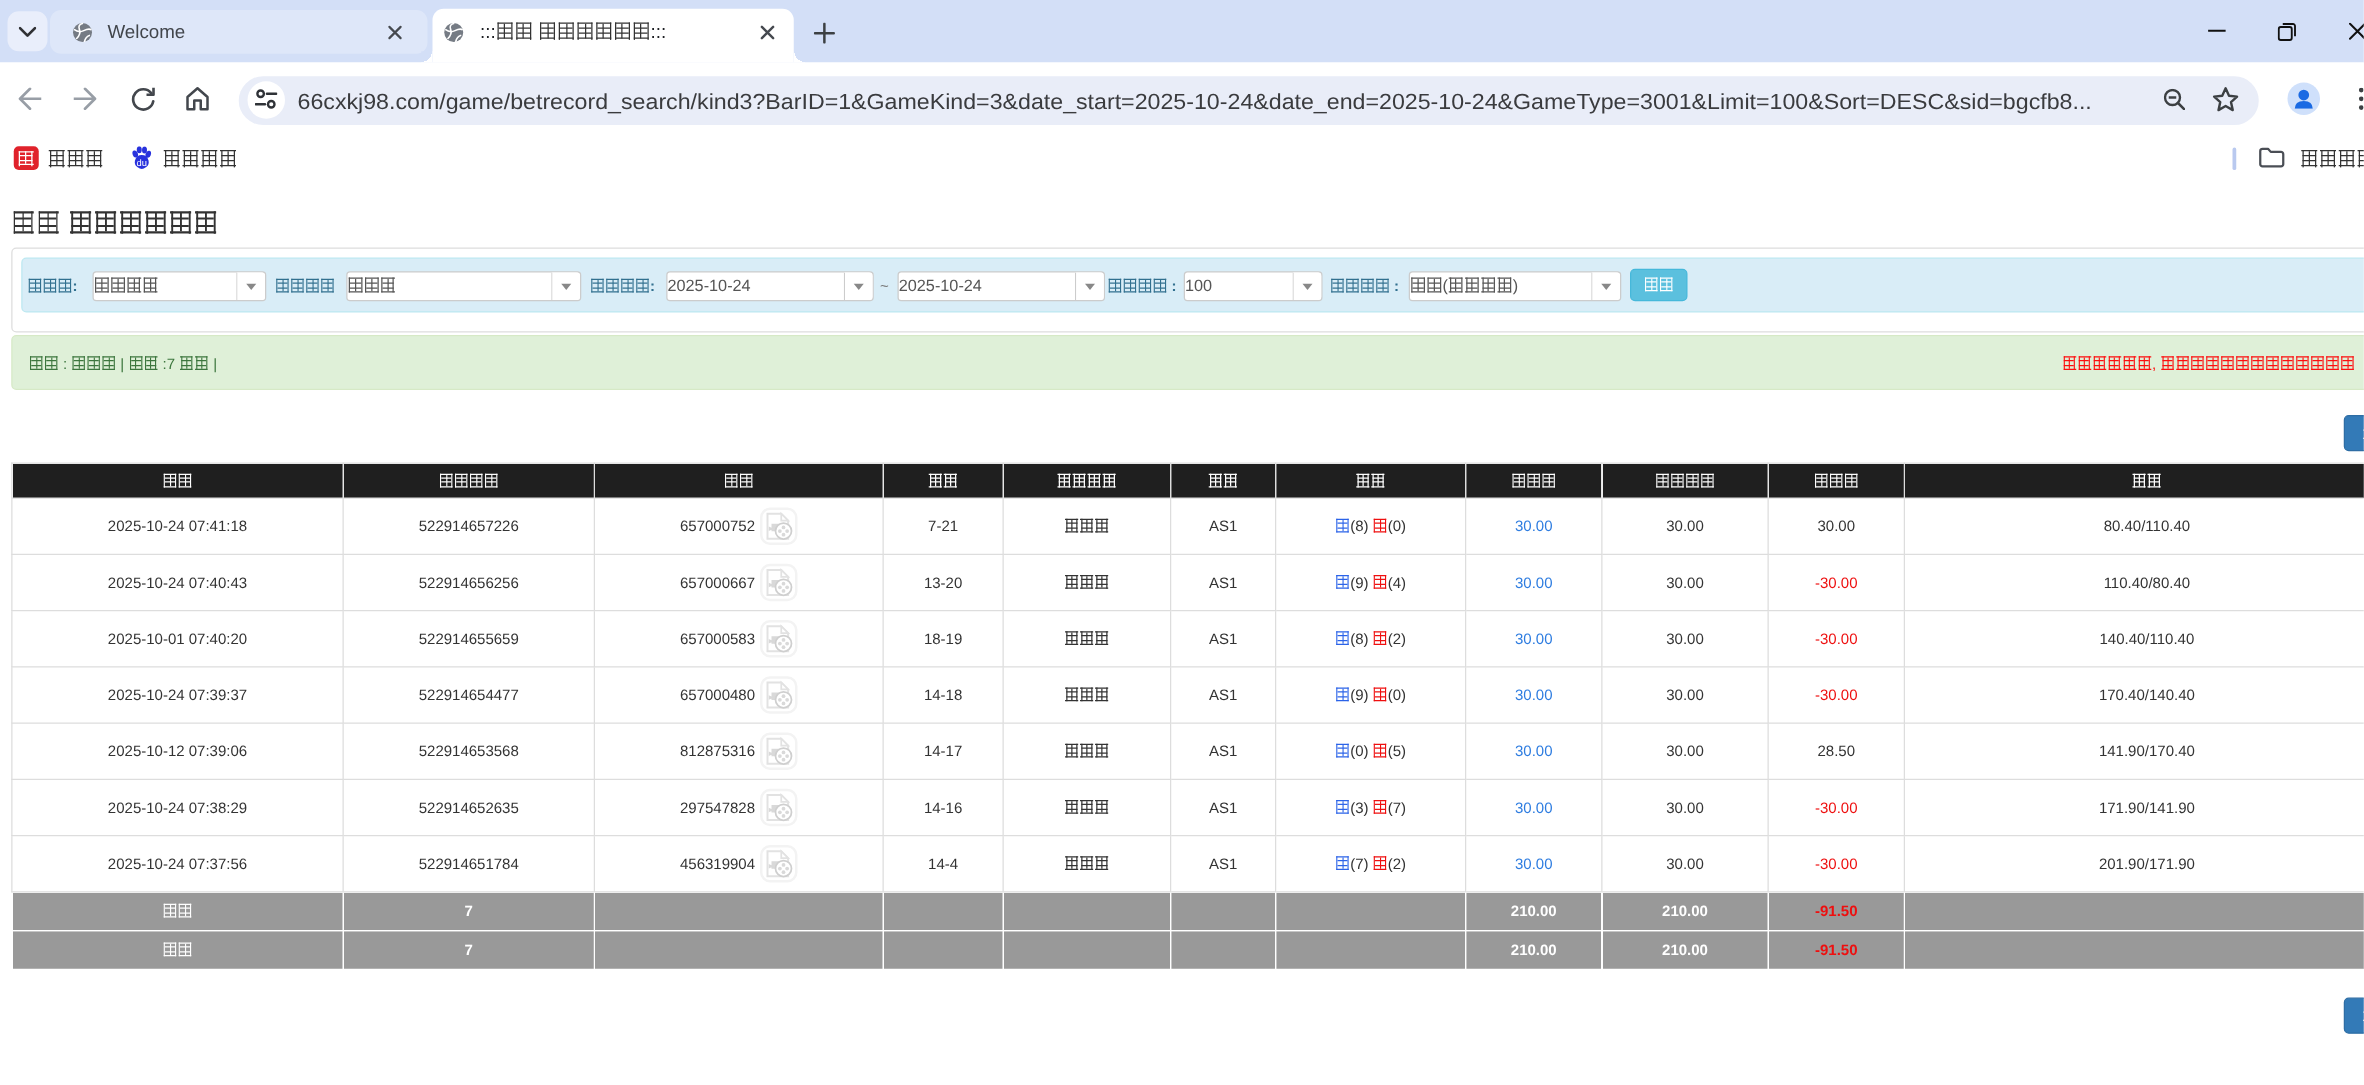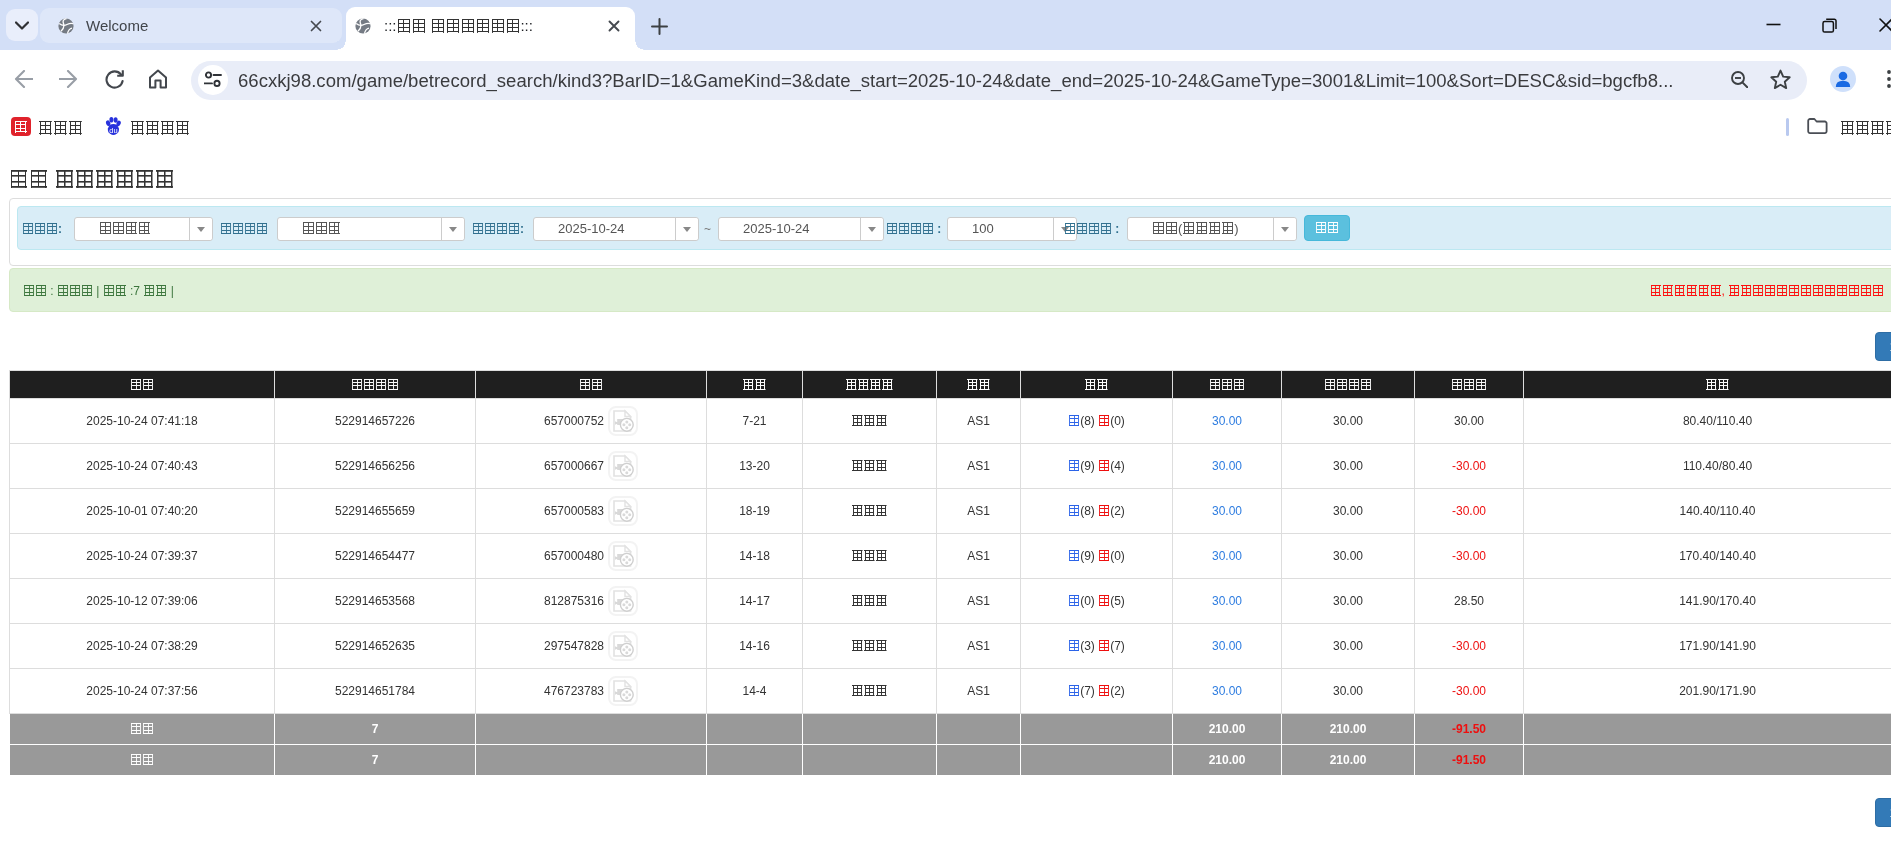--- a/index.html
+++ b/index.html
@@ -29,21 +29,21 @@
 #bkbar{position:absolute;left:0;top:108px;width:1920px;height:38px;background:#fff}
 .bktxt{position:absolute;top:0;height:38px;line-height:39px;font-size:15px;color:#3a3e45;white-space:nowrap}
 .tb{position:absolute;left:11px;top:9px;width:20px;height:19px;border-radius:4px;background:#e0222b}
 .tb i.g{display:block;width:12px;height:12px;margin:3.5px 4px}
 .bsep{position:absolute;left:1786px;top:10px;width:3px;height:18px;border-radius:2px;background:#b9c9ef}
 .pgtitle{position:absolute;left:9px;top:167px;height:24px;line-height:24px;font-size:20px;color:#333;--c:#333}
 .panel{position:absolute;left:9px;top:198px;width:1902px;height:68px;box-sizing:border-box;border:1px solid #ddd;border-radius:4px;background:#fff}
 .fbar{position:absolute;left:17px;top:206px;width:1886px;height:44px;box-sizing:border-box;background:#d9edf7;border:1px solid #bce8f1;border-radius:4px}
 .flab{height:24px;line-height:25px;font-weight:bold;color:#31708f;--c:#31708f;font-size:12px;white-space:nowrap}
 .combo{position:absolute;top:217px;height:24px;box-sizing:border-box;background:#fff;border:1px solid #ccc;border-radius:3px;display:flex}
-.ct{flex:1;line-height:22px;padding-left:24px;font-size:13px;color:#555;--c:#555;white-space:nowrap;overflow:hidden}
+.ct{flex:1;line-height:22px;padding-left:0;font-size:13px;color:#555;--c:#555;white-space:nowrap;overflow:hidden}
 .ca{width:22px;position:relative;border-left:1px solid #ccc;background:#fff;border-radius:0 3px 3px 0}
 .ca:after{content:"";position:absolute;left:50%;top:50%;margin:-2px 0 0 -4px;border:4px solid transparent;border-top:5px solid #888}
 .qbtn{position:absolute;left:1304px;top:215px;width:46px;height:26px;box-sizing:border-box;background:#5bc0de;border:1px solid #46b8da;border-radius:4px;text-align:center;line-height:24px;font-size:12px;color:#fff;--c:#fff}
 .alert{position:absolute;left:9px;top:268px;width:1902px;height:44px;box-sizing:border-box;background:#dff0d8;border:1px solid #d6e9c6;border-radius:4px}
 .altxt{position:absolute;left:13px;top:0;height:44px;line-height:45px;font-size:12px;color:#3c763d;--c:#3c763d;white-space:nowrap}
 .redtxt{position:absolute;right:26px;top:0;width:352px;height:44px;line-height:45px;text-align:right;font-size:12px;color:#fd0e0e;--c:#fd0e0e;white-space:nowrap}
 .pag{position:absolute;left:1875px;width:36px;height:29px;box-sizing:border-box;background:#337ab7;border:1px solid #2e6da4;border-radius:4px;color:#fff;text-align:center;line-height:27px;font-size:13px}
 #bt{position:absolute;left:9px;top:370px}
 table{border-collapse:collapse;table-layout:fixed;width:1902px;font-size:12px;color:#333}
 th,td{border:1px solid #ddd;text-align:center;padding:0;overflow:hidden;white-space:nowrap}
@@ -178,21 +178,21 @@
     <div class="combo" style="left:533px;width:166px">
       <div class="ct">2025-10-24</div>
       <div class="ca"></div>
     </div>
     <div class="abs" style="left:704px;top:217px;height:24px;line-height:24px;font-size:12px;color:#777">~</div>
     <div class="combo" style="left:718px;width:166px">
       <div class="ct">2025-10-24</div>
       <div class="ca"></div>
     </div>
     <div class="abs flab" style="left:886px;top:217px"><i class="g"></i><i class="g"></i><i class="g"></i><i class="g"></i> :</div>
-    <div class="combo" style="left:947px;width:130px">
+    <div class="combo" style="left:947px;width:111px">
       <div class="ct">100</div>
       <div class="ca"></div>
     </div>
     <div class="abs flab" style="left:1064px;top:217px"><i class="g"></i><i class="g"></i><i class="g"></i><i class="g"></i> :</div>
     <div class="combo" style="left:1127px;width:170px">
       <div class="ct"><i class="g"></i><i class="g"></i>(<i class="g"></i><i class="g"></i><i class="g"></i><i class="g"></i>)</div>
       <div class="ca"></div>
     </div>
     <div class="qbtn"><i class="g"></i><i class="g"></i></div>
     <div class="alert">
@@ -360,21 +360,21 @@
             <td>AS1</td>
             <td><span class="b" style="--c:#2b63e8"><i class="g"></i></span>(3) <span class="r" style="--c:#ee0f0f"><i class="g"></i></span>(7)</td>
             <td><span class="b">30.00</span></td>
             <td>30.00</td>
             <td><span class="r">-30.00</span></td>
             <td>171.90/141.90</td>
           </tr>
           <tr>
             <td>2025-10-24 07:37:56</td>
             <td>522914651784</td>
-            <td><span class="num">476723783</span><span class="mv"><svg width="26" height="26" viewBox="0 0 26 26" fill="none" style="margin-top:0px">
+            <td><span class="num">456319904</span><span class="mv"><svg width="26" height="26" viewBox="0 0 26 26" fill="none" style="margin-top:0px">
                   <path d="M4 3 H15 L20.5 8.5 V23 H4 Z" stroke="#e2e2e2" stroke-width="1.6" fill="#fff"></path>
                   <path d="M15 3 V8.5 H20.5 Z" stroke="#e2e2e2" stroke-width="1.4" fill="#fff"></path>
                   <path d="M7.2 11 h7.6 v6 h-7.6 z M5 13.2 l2.2 1 v1.6 l-2.2 1 z" fill="#d9d9d9"></path>
                   <circle cx="16.8" cy="16.8" r="6.4" fill="#fff" stroke="#cfcfcf" stroke-width="1.4"></circle>
                   <circle cx="16.8" cy="13.9" r="1.5" fill="#d9d9d9"></circle>
                   <circle cx="16.8" cy="19.7" r="1.5" fill="#d9d9d9"></circle>
                   <circle cx="13.9" cy="16.8" r="1.5" fill="#d9d9d9"></circle>
                   <circle cx="19.7" cy="16.8" r="1.5" fill="#d9d9d9"></circle>
                 </svg></span></td>
             <td>14-4</td>

